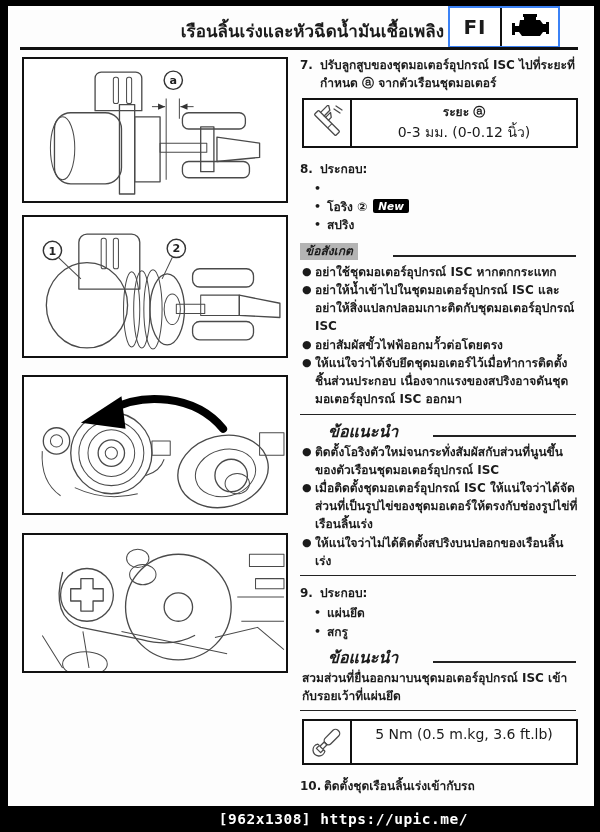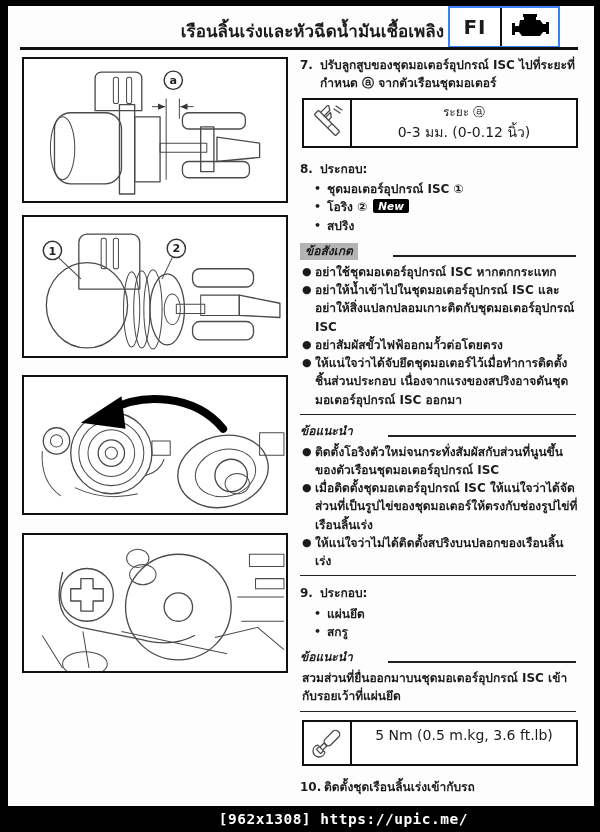--- a/index.html
+++ b/index.html
@@ -49,28 +49,28 @@
   .dot{flex:0 0 13px;font-size:11px;line-height:18px;}
   .badge-new{
     display:inline-block;background:#000;color:#fff;font-weight:bold;font-style:italic;
     font-size:10.5px;line-height:14px;padding:0 5px;border-radius:2px;margin-left:6px;transform:translateY(-1px);text-align:center;
   }
   .spec-box{
     border:2px solid #111;display:flex;margin:6px 0 12px 2px;background:#fff;min-height:42px;
   }
   .spec-icon-cell{flex:0 0 46px;border-right:2px solid #111;display:flex;align-items:center;justify-content:center;}
   .spec-body{flex:1;text-align:center;padding:3px 4px;}
-  .spec-title{font-weight:normal;font-size:12px;}
+  .spec-title{font-weight:bold;font-size:12px;}
   .spec-value{font-weight:normal;font-size:14px;}
   .notice{margin:2px 0 8px 0;}
   .notice-head{display:flex;align-items:flex-end;margin-bottom:3px;gap:28px;}
   .chip{
     background:#b4b4b4;padding:0 5px;font-weight:bold;font-style:italic;font-size:12px;line-height:17px;
   }
-  .plain-label{font-weight:bold;font-style:italic;font-size:12px;line-height:17px;}
+  .plain-label{font-weight:bold;font-style:italic;font-size:16px;line-height:17px;margin-left:28px;}
   .head-line{flex:1;border-bottom:2px solid #222;margin:0 2px 3px 7px;}
   .notice-body{padding-left:2px;}
   .close-line{border-bottom:1.6px solid #222;margin:5px 2px 0 0;}
   .note-item{display:flex;align-items:flex-start;}
   .tip-text{padding-left:2px;}
   
   .footer-bar{
     position:absolute;left:0;top:806px;width:480px;height:26px;background:#000;
     display:flex;align-items:center;justify-content:flex-end;padding-right:12px;box-sizing:border-box;
   }
@@ -212,21 +212,20 @@
       </div>
     </div>
 
     <div class="step">
       <span class="step-num">8.</span>
       <span class="step-text">ประกอบ:</span>
     </div>
     <div class="sublist">
       <div class="sub-item">
         <span class="dot">•</span>
-        <span>ชุดมอเตอร์อุปกรณ์ ISC ①</span>
       </div>
       <div class="sub-item">
         <span class="dot">•</span>
         <span><span>โอริง ②</span><span class="badge-new">New</span></span>
       </div>
       <div class="sub-item">
         <span class="dot">•</span>
         <span>สปริง</span>
       </div>
     </div>

